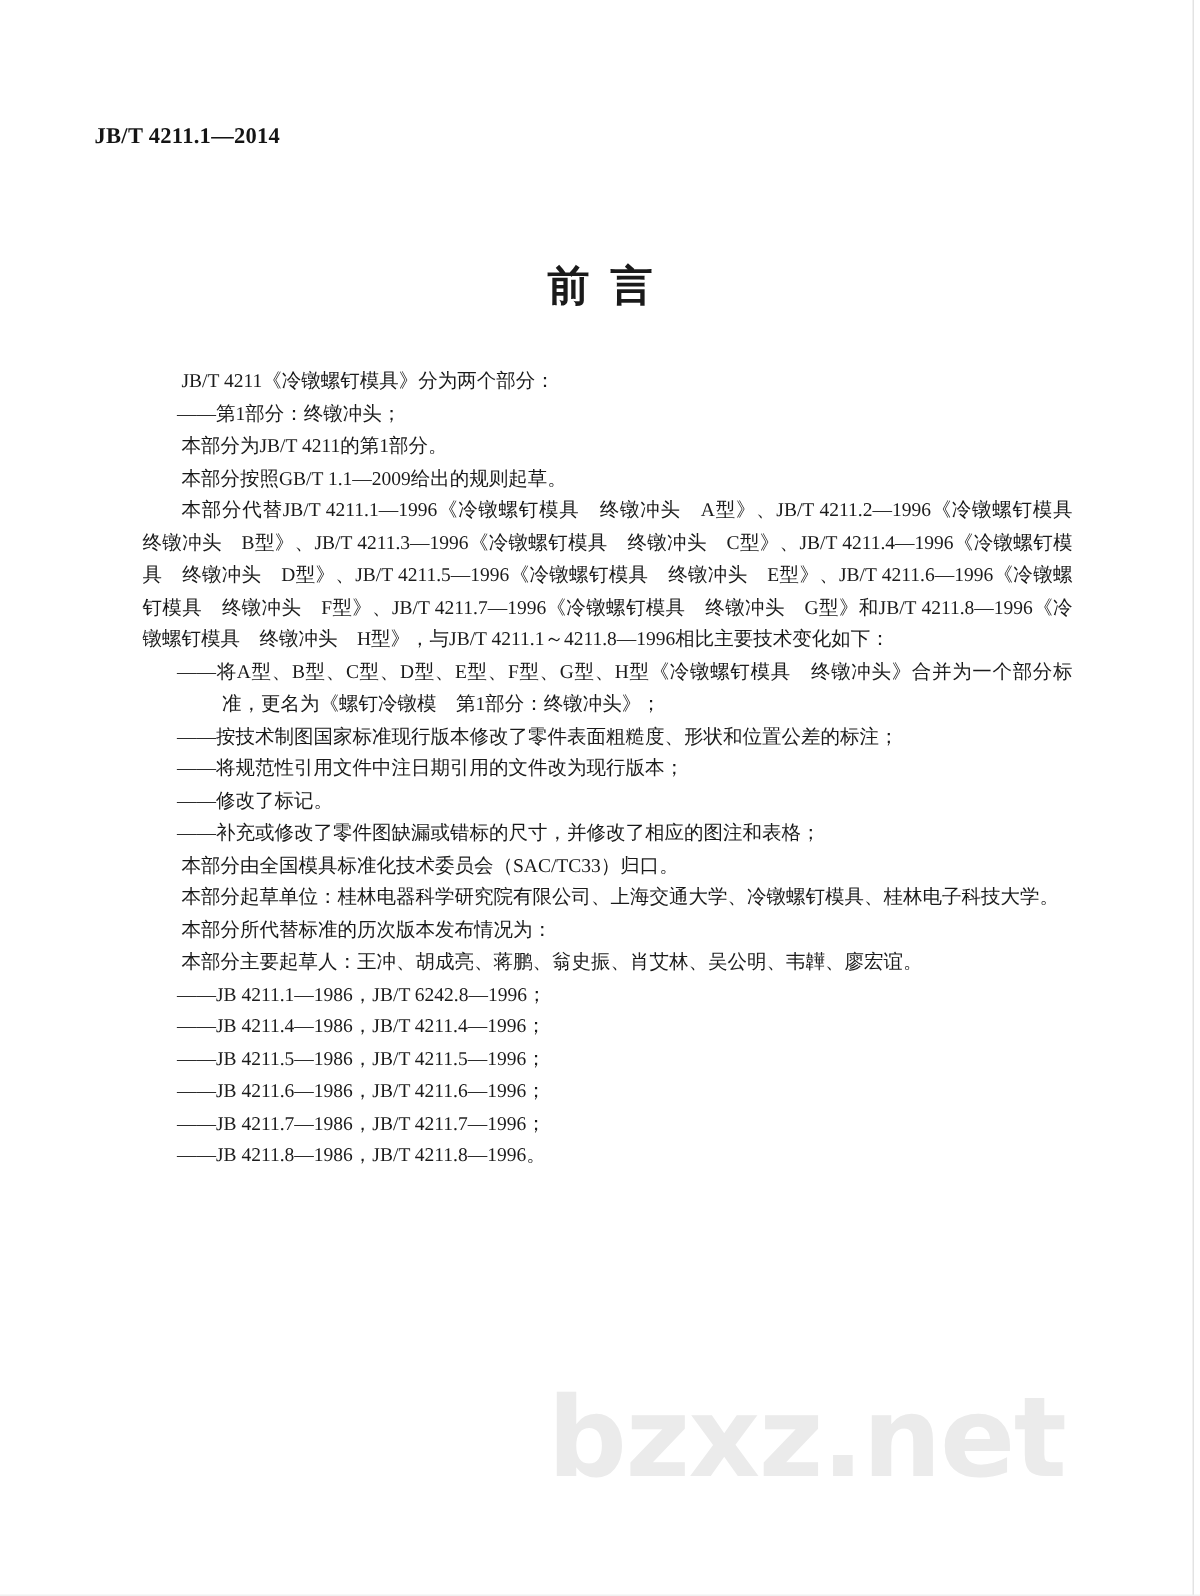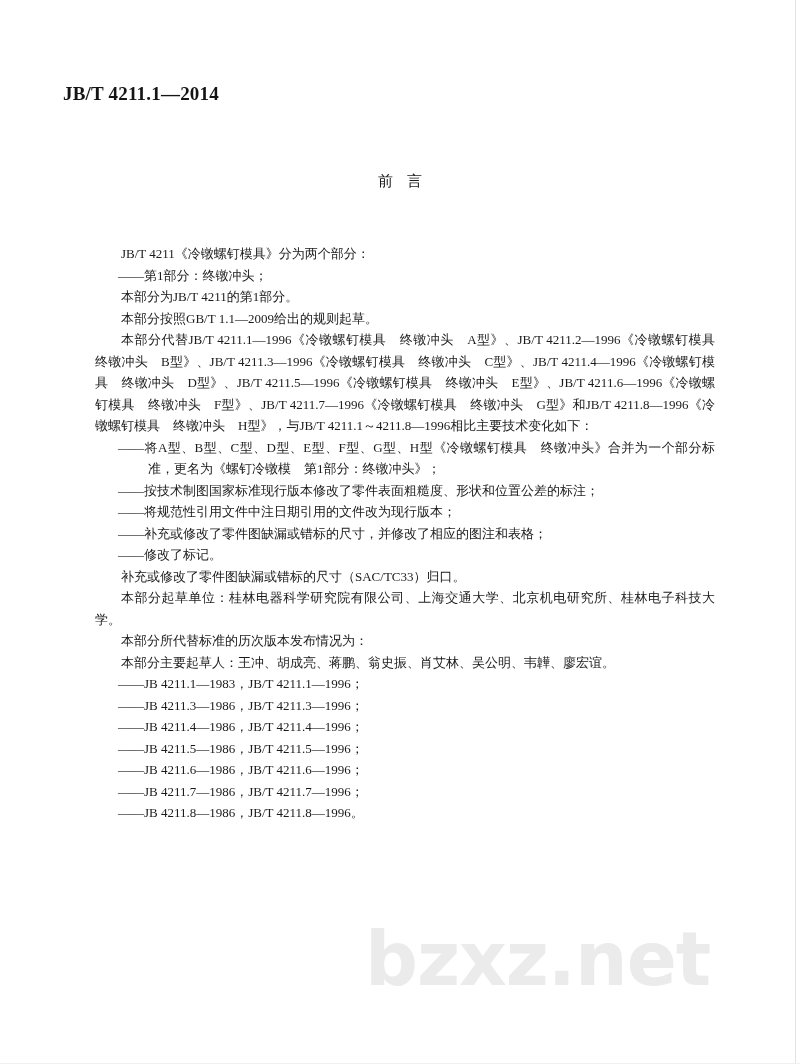--- a/index.html
+++ b/index.html
@@ -51,36 +51,36 @@
     user-select: none;
   }
 
   
   .running-header {
     position: absolute;
     left: 63px;
     top: 83px;
     font-family: "Liberation Serif", "DejaVu Serif", serif;
     font-weight: bold;
-    font-size: 19px;
+    font-size: 15px;
     letter-spacing: 0.2px;
     color: #141414;
     white-space: nowrap;
   }
 
   
   .doc-title {
     position: absolute;
     left: 0;
     top: 172px;
     width: 800px;
     text-align: center;
     font-family: "DejaVu Sans", "Liberation Sans", sans-serif;
-    font-weight: normal;
-    font-size: 15px;
+    font-weight: bold;
+    font-size: 28px;
     letter-spacing: 14px;
     text-indent: 14px;
     color: #1a1a1a;
   }
 
   
   .body-block {
     position: absolute;
     left: 95px;
     top: 243px;
@@ -138,34 +138,33 @@
 
     <p class="para">本部分为JB/T 4211的第1部分。</p>
 
     <p class="para">本部分按照GB/T 1.1—2009给出的规则起草。</p>
 
     <p class="para">本部分代替JB/T 4211.1—1996《冷镦螺钉模具　终镦冲头　A型》、JB/T 4211.2—1996《冷镦螺钉模具　终镦冲头　B型》、JB/T 4211.3—1996《冷镦螺钉模具　终镦冲头　C型》、JB/T 4211.4—1996《冷镦螺钉模具　终镦冲头　D型》、JB/T 4211.5—1996《冷镦螺钉模具　终镦冲头　E型》、JB/T 4211.6—1996《冷镦螺钉模具　终镦冲头　F型》、JB/T 4211.7—1996《冷镦螺钉模具　终镦冲头　G型》和JB/T 4211.8—1996《冷镦螺钉模具　终镦冲头　H型》，与JB/T 4211.1～4211.8—1996相比主要技术变化如下：</p>
 
     <p class="dash-item">——将A型、B型、C型、D型、E型、F型、G型、H型《冷镦螺钉模具　终镦冲头》合并为一个部分标准，更名为《螺钉冷镦模　第1部分：终镦冲头》；</p>
     <p class="dash-item">——按技术制图国家标准现行版本修改了零件表面粗糙度、形状和位置公差的标注；</p>
     <p class="dash-item">——将规范性引用文件中注日期引用的文件改为现行版本；</p>
+    <p class="dash-item">——修改了标记。</p>
     <p class="dash-item">——补充或修改了零件图缺漏或错标的尺寸，并修改了相应的图注和表格；</p>
-    <p class="dash-item">——修改了标记。</p>
 
 
-    <p class="para">补充或修改了零件图缺漏或错标的尺寸（SAC/TC33）归口。</p>
+    <p class="para">本部分由全国模具标准化技术委员会（SAC/TC33）归口。</p>
 
-    <p class="para">本部分起草单位：桂林电器科学研究院有限公司、上海交通大学、北京机电研究所、桂林电子科技大学。</p>
+    <p class="para">本部分起草单位：桂林电器科学研究院有限公司、上海交通大学、冷镦螺钉模具、桂林电子科技大学。</p>
 
     <p class="para">本部分所代替标准的历次版本发布情况为：</p>
 
     <p class="para">本部分主要起草人：王冲、胡成亮、蒋鹏、翁史振、肖艾林、吴公明、韦韡、廖宏谊。</p>
 
-    <p class="ver-item">——JB 4211.1—1983，JB/T 4211.1—1996；</p>
-    <p class="ver-item">——JB 4211.3—1986，JB/T 4211.3—1996；</p>
+    <p class="ver-item">——JB 4211.1—1986，JB/T 6242.8—1996；</p>
     <p class="ver-item">——JB 4211.4—1986，JB/T 4211.4—1996；</p>
     <p class="ver-item">——JB 4211.5—1986，JB/T 4211.5—1996；</p>
     <p class="ver-item">——JB 4211.6—1986，JB/T 4211.6—1996；</p>
     <p class="ver-item">——JB 4211.7—1986，JB/T 4211.7—1996；</p>
     <p class="ver-item">——JB 4211.8—1986，JB/T 4211.8—1996。</p>
 
   </div>
 
 </div>
 

